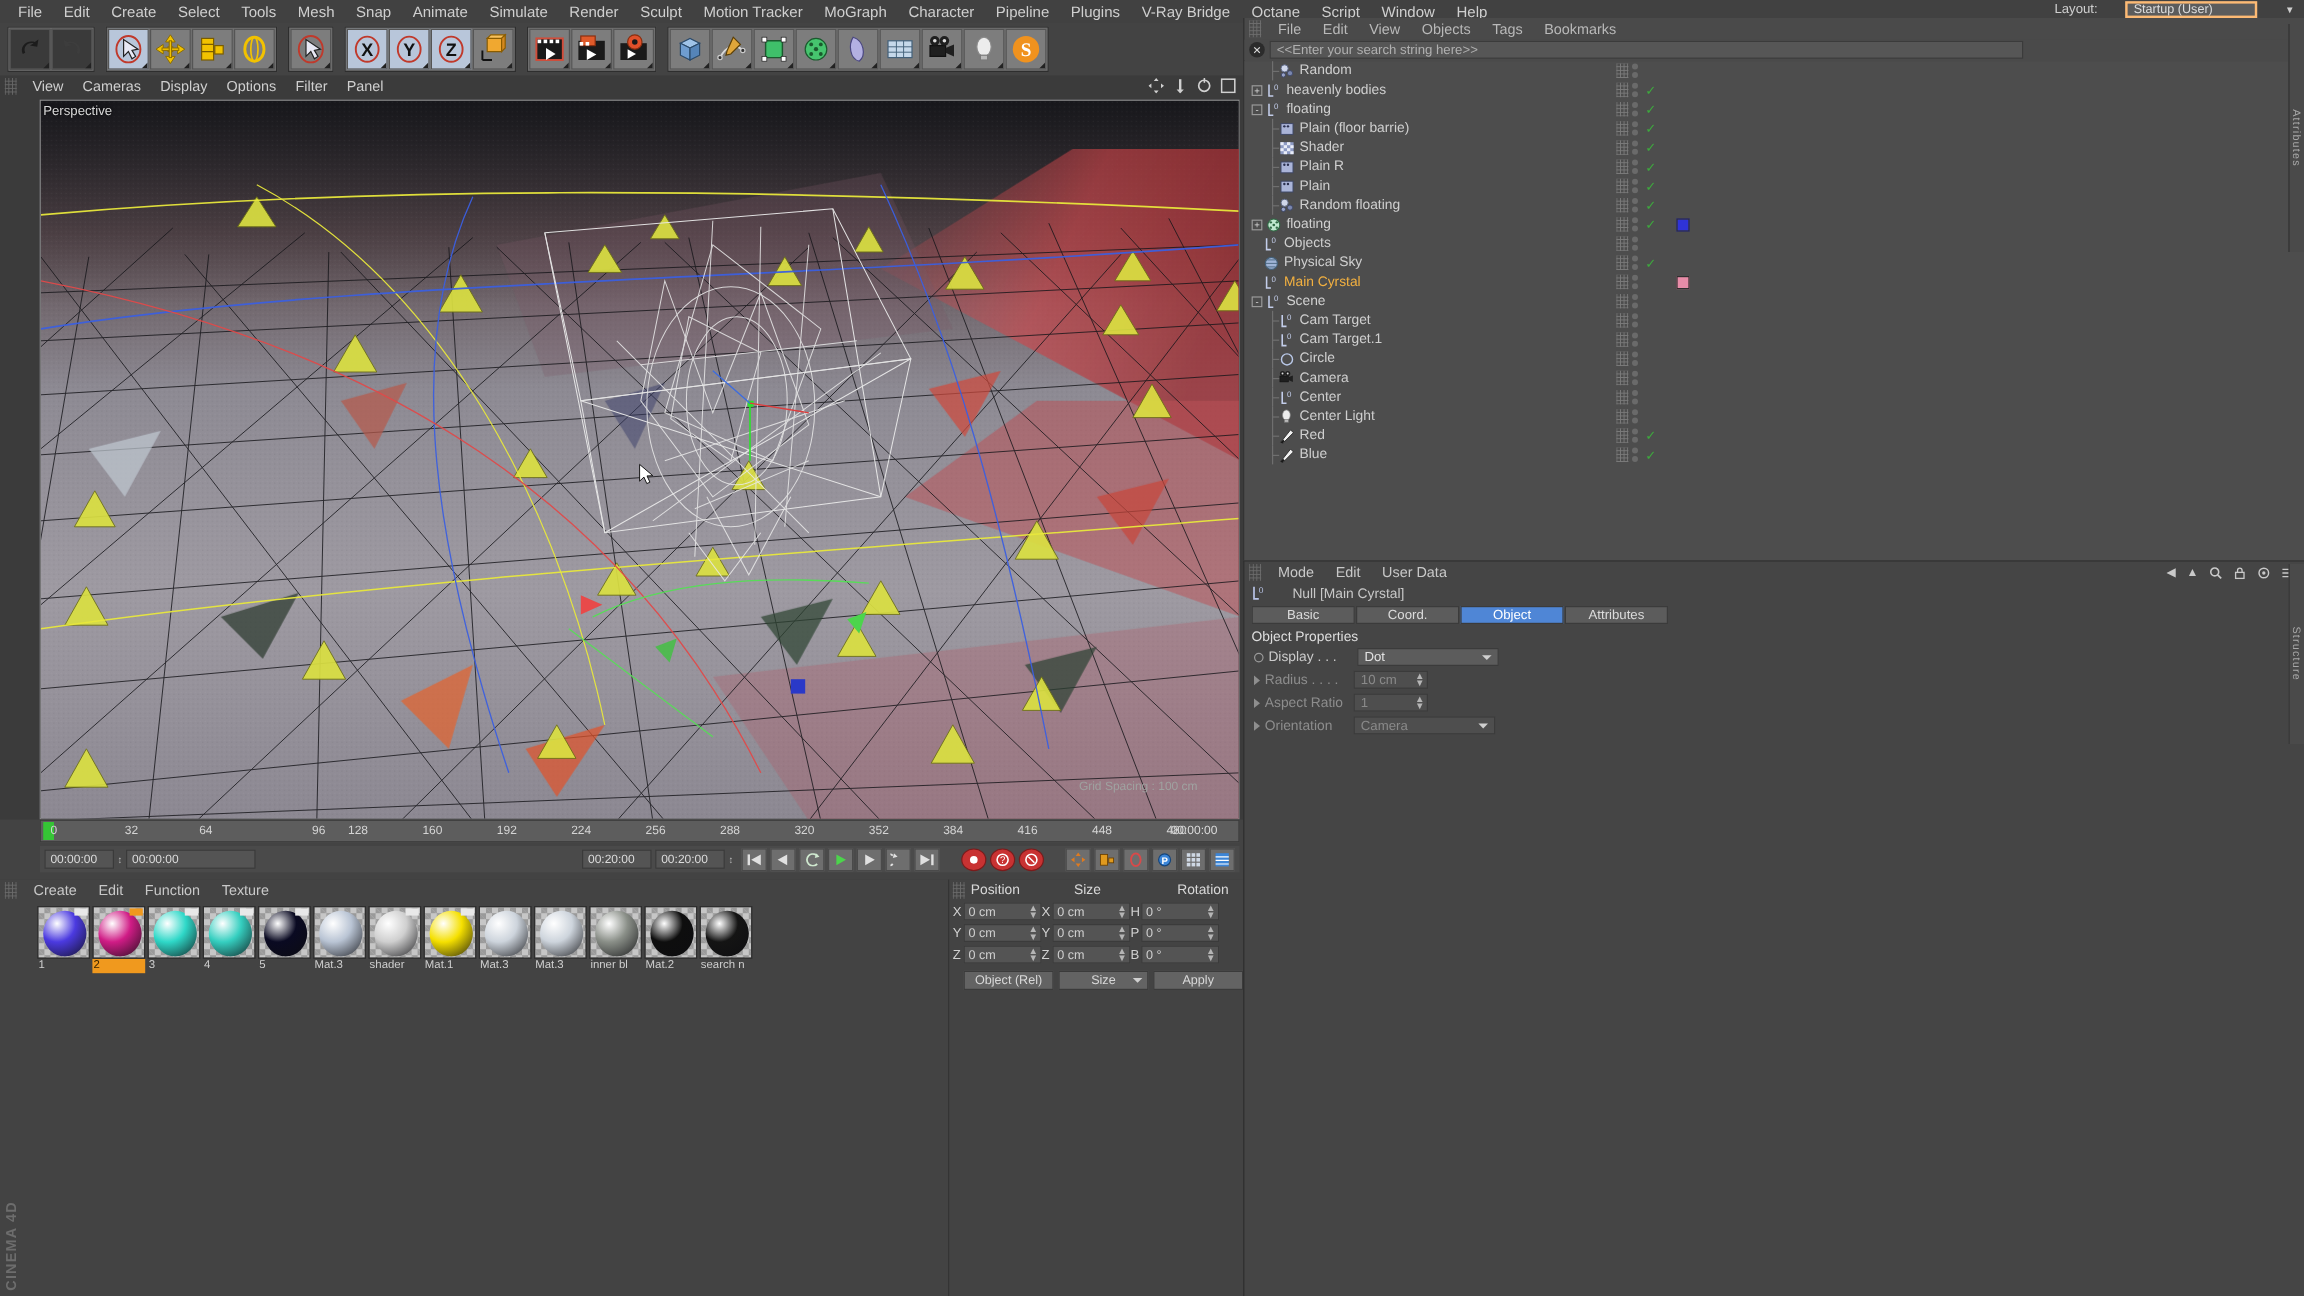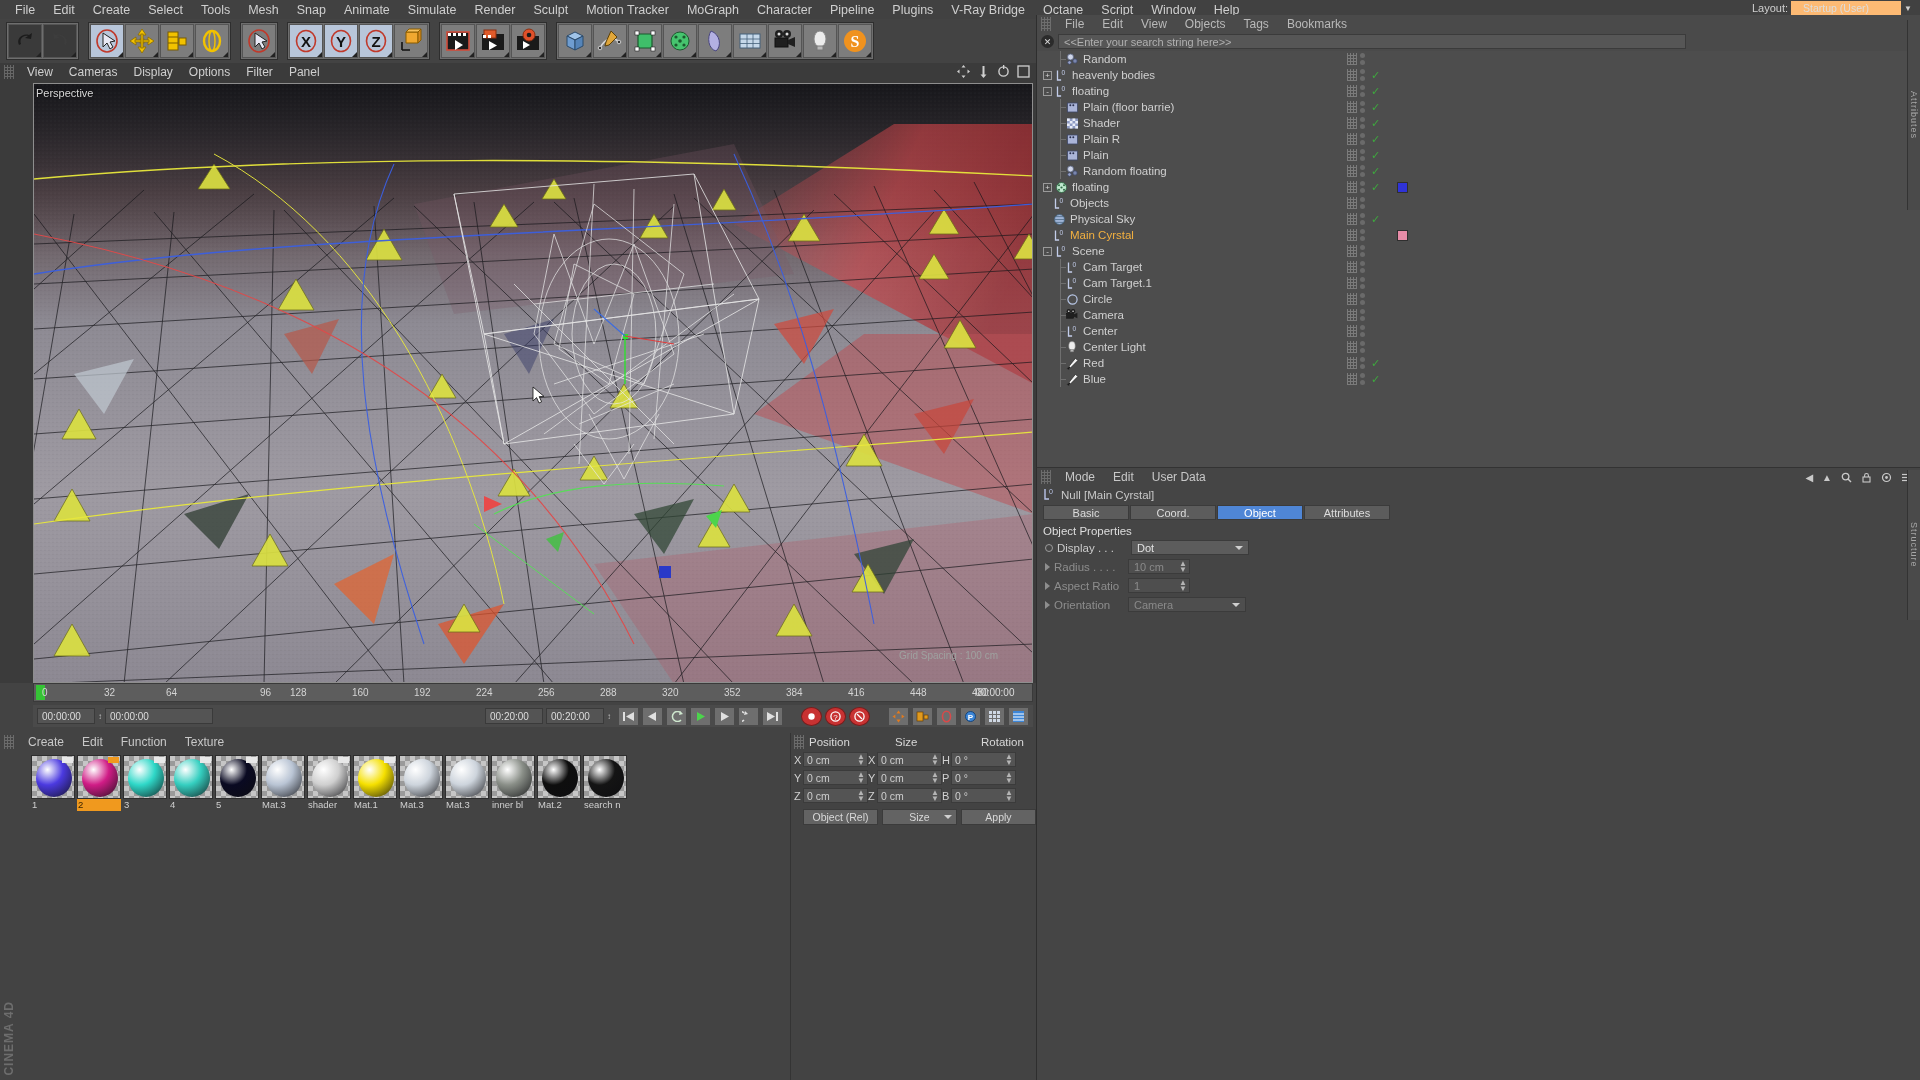--- a/index.html
+++ b/index.html
@@ -140,21 +140,21 @@
   .chk { color:#3ea83e; font-size:11px; margin-left:4px; }
   .tagbox { position:absolute; left:360px; display:flex; gap:3px; align-items:center; }
   .tagsq { width:11px; height:11px; border:1px solid #2f2f2f; }
 
   
   #attrPane { position:absolute; left:1036px; top:467px; width:884px; height:613px;
               background:#454545; border-left:1px solid #2e2e2e; border-top:1px solid #333; }
   #attrMenu { height:18px; display:flex; align-items:center; padding-left:4px; position:relative; }
   #attrMenu .mi { padding:0 9px; font-size:12px; }
   #attrMenu .icons { position:absolute; right:8px; display:flex; gap:9px; align-items:center; color:#c9c9c9; }
-  #attrObj { height:17px; display:flex; align-items:center; gap:5px; padding-left:6px; font-size:11.5px; }
+  #attrObj { height:17px; display:flex; align-items:center; gap:21px; padding-left:6px; font-size:11.5px; }
   #attrTabs { display:flex; gap:1px; padding-left:6px; margin-top:2px; }
   .atab { height:15px; min-width:86px; background:#5c5c5c; border:1px solid #3b3b3b; color:#dcdcdc;
           font-size:11px; display:flex; align-items:center; justify-content:center; cursor:pointer; }
   .atab.act { background:#4f86d6; color:#fff; }
   #attrSect { margin-top:5px; padding-left:6px; font-size:11.5px; color:#dedede; }
   .prow { display:flex; align-items:center; height:17px; padding-left:8px; margin-top:2px; }
   .plabel { width:74px; font-size:11.5px; color:#cbcbcb; }
   .plabel.dim { color:#8d8d8d; }
   .pfield { height:15px; background:#5c5c5c; border:1px solid #3b3b3b; color:#e2e2e2;
             font-size:11px; display:flex; align-items:center; padding:0 5px; position:relative; }
@@ -164,23 +164,23 @@
   .radio { width:8px; height:8px; border-radius:50%; border:1px solid #9b9b9b; margin-right:4px; }
   .tri { width:0;height:0;border-top:4px solid transparent;border-bottom:4px solid transparent;
          border-left:5px solid #8e8e8e; margin-right:4px; }
   .vtab { position:absolute; right:0; width:13px; background:#4a4a4a; border-left:1px solid #333;
           writing-mode:vertical-rl; text-orientation:mixed; font-size:9px; color:#a8a8a8;
           display:flex; align-items:center; justify-content:center; letter-spacing:1px; }
 
   
   #logo { position:absolute; left:2px; bottom:4px; writing-mode:vertical-rl;
           transform:rotate(180deg); font-size:12px; color:#6d6d6d; letter-spacing:1px; font-weight:bold;}
-  #layoutBox { position:absolute; right:8px; top:1px; display:flex; align-items:center; gap:3px;
+  #layoutBox { position:absolute; right:8px; top:1px; display:flex; align-items:center; gap:23px;
                font-size:11px; color:#cfcfcf; }
-  #layoutBox .lfld { height:14px; min-width:110px; background:#5c5c5c; border:7px solid #fdba74;
+  #layoutBox .lfld { height:14px; min-width:110px; background:#5c5c5c; border:2px solid #fdba74;
                      display:flex; align-items:center; padding:0 5px; font-size:10.5px; color:#ddd;}
 </style>
 </head>
 <body>
 
 <div id="app">
 
   <div class="menubar" id="mainMenu">
       <span class="mi">File</span>
       <span class="mi">Edit</span>

